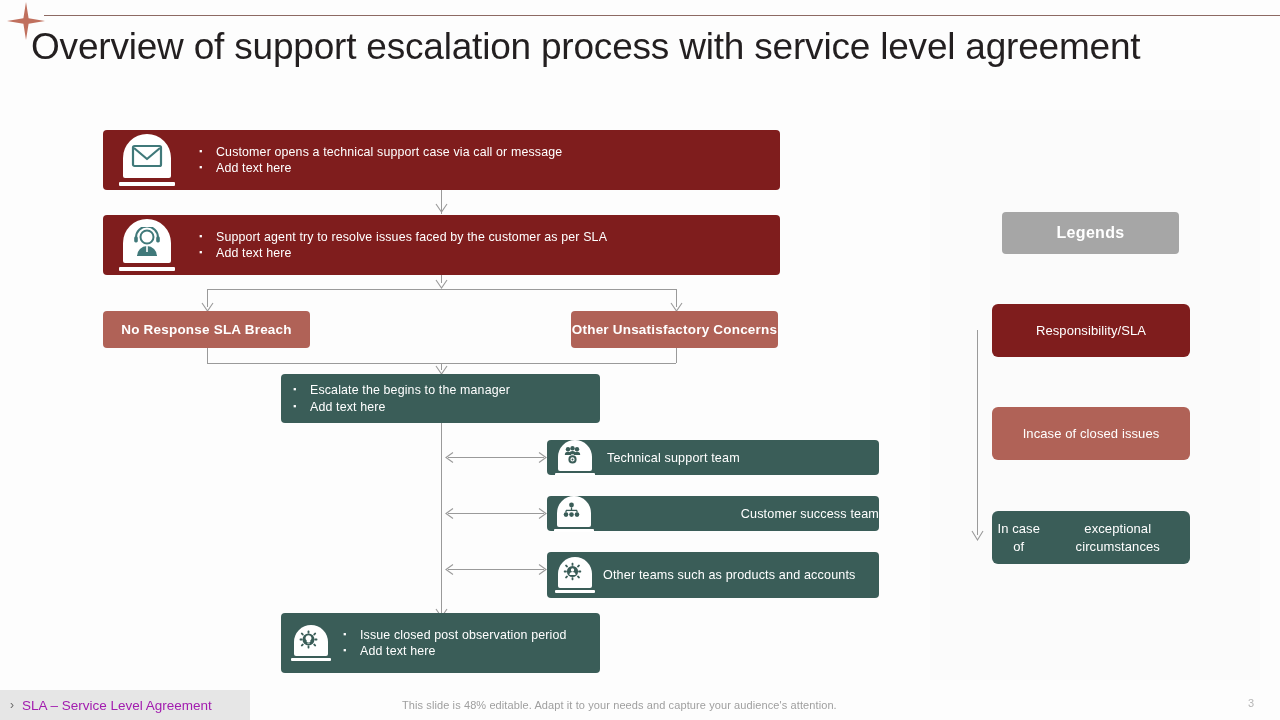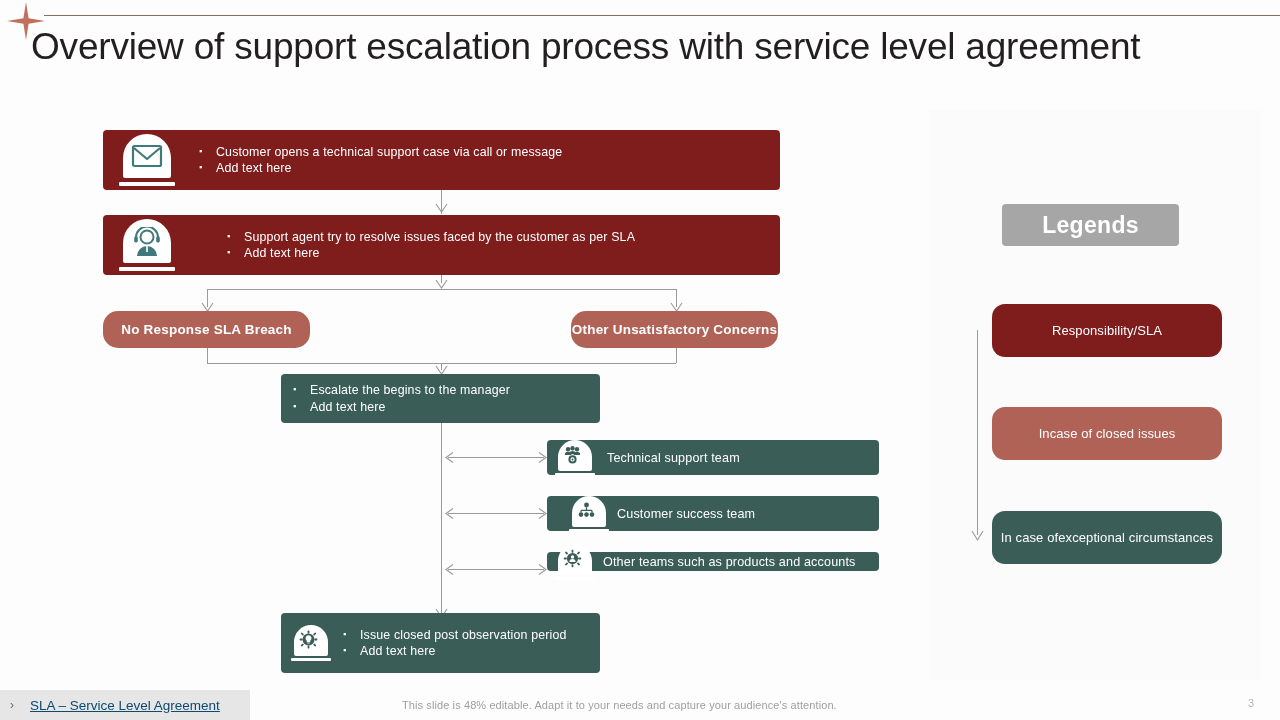--- a/index.html
+++ b/index.html
@@ -33,21 +33,21 @@
     letter-spacing: 0.12px;
   }
 
   
   .box {
     position: absolute; border-radius: 4px; color: #ffffff;
     display: flex; align-items: center;
   }
   .teal   { background: #7f1d1d; }
   .dteal  { background: #3a5d58; }
-  .red    { background: #b06257; border-radius: 15px; }
+  .red    { background: #b06257; }
 
   .bullets { list-style: none; }
   .bullets li {
     position: relative; padding-left: 17px;
     font-size: 12.4px; line-height: 16.5px; color: #ffffff;
     white-space: nowrap; letter-spacing: 0.15px;
   }
   .bullets li::before {
     content: "\25AA"; position: absolute; left: 0; top: -1px;
     font-size: 9px; color: #ffffff;
@@ -82,45 +82,45 @@
   .team-label {
     font-size: 12.6px; color: #ffffff; white-space: nowrap; letter-spacing: 0.15px;
   }
 
   
   .legend-panel {
     position: absolute; left: 930px; top: 110px; width: 330px; height: 570px;
     background: #fbfbfb;
   }
   .legend-title {
-    position: absolute; left: 1002px; top: 204px; width: 177px; height: 42px;
+    position: absolute; left: 1002px; top: 212px; width: 177px; height: 42px;
     background: #a6a6a6; border-radius: 4px;
     display: flex; align-items: center; justify-content: center;
-    color: #ffffff; font-size: 23px; font-weight: bold; letter-spacing: 0.3px;
+    color: #ffffff; font-size: 16px; font-weight: bold; letter-spacing: 0.3px;
   }
   .legend-item {
-    position: absolute; left: 992px; width: 230px; border-radius: 13px;
+    position: absolute; left: 992px; width: 198px; border-radius: 6px;
     display: flex; align-items: center; justify-content: center;
     color: #ffffff; font-size: 13px; text-align: center; line-height: 18px;
     letter-spacing: 0.1px;
   }
 
   
   .ln { position: absolute; background: #9a9a9a; }
   .vl { width: 1px; }
   .hl { height: 1px; }
   .arrow-d, .arrow-l, .arrow-r { position: absolute; }
 
   
   .footer-tag {
     position: absolute; left: 0px; top: 690px; width: 250px; height: 30px;
     background: #e6e6e6; display: flex; align-items: center;
   }
   .footer-tag .chev { margin-left: 10px; color: #6a6a6a; font-size: 12px; }
-  .footer-tag .txt  { margin-left: 16px; color: #0c4a6e; font-size: 13.5px; text-decoration: underline; }
+  .footer-tag .txt  { margin-left: 8px; color: #a21caf; font-size: 13.5px; }
   .footer-note {
     position: absolute; left: 402px; top: 699px;
     font-size: 11px; color: #9f9f9f; letter-spacing: 0.1px;
   }
   .page-num {
     position: absolute; left: 1248px; top: 697px;
     font-size: 11px; color: #b5b5b5;
   }
 </style>
 </head>
@@ -148,21 +148,21 @@
       <li>Customer opens a technical support case via call or message</li>
       <li>Add text here</li>
     </ul>
   </div>
 
   <div class="ln vl" style="left:441px; top:190px; height:24px;"></div>
   <svg class="arrow-d" style="left:435px; top:203px;" width="13" height="11">
     <path d="M1 1 L6.5 9 L12 1" fill="none" stroke="#9a9a9a" stroke-width="1.1"></path>
   </svg>
 
-  <div class="box teal" style="left:103px; top:215px; width:677px; height:60px; padding-left:16px;gap:28px;">
+  <div class="box teal" style="left:103px; top:215px; width:677px; height:60px; padding-left:16px;">
     <div class="medallion">
       <div class="dome"></div>
       <div class="bar"></div>
       <svg width="32" height="30" viewBox="0 0 32 30">
         <circle cx="16" cy="10" r="6.5" fill="none" stroke="#40797a" stroke-width="2"></circle>
         <path d="M5 10.5 a11 11 0 0 1 22 0" fill="none" stroke="#40797a" stroke-width="2"></path>
         <rect x="3.2" y="9.5" width="3.6" height="6" rx="1.4" fill="#40797a"></rect>
         <rect x="25.2" y="9.5" width="3.6" height="6" rx="1.4" fill="#40797a"></rect>
         <path d="M6 29 a10 10 0 0 1 20 0 Z" fill="#40797a"></path>
         <path d="M16 18 L16 25" stroke="#ffffff" stroke-width="1.6"></path>
@@ -236,21 +236,21 @@
       </svg>
     </div>
     <div class="team-label" style="margin-left:12px;">Technical support team</div>
   </div>
 
   <svg style="position:absolute; left:444px; top:507px;" width="104" height="13">
     <line x1="4" y1="6.5" x2="100" y2="6.5" stroke="#9a9a9a" stroke-width="1.1"></line>
     <path d="M9 1.5 L2 6.5 L9 11.5" fill="none" stroke="#9a9a9a" stroke-width="1.1"></path>
     <path d="M95 1.5 L102 6.5 L95 11.5" fill="none" stroke="#9a9a9a" stroke-width="1.1"></path>
   </svg>
-  <div class="box dteal" style="left:547px; top:496px; width:332px; height:35px; padding-left:22px;">
+  <div class="box dteal" style="left:547px; top:496px; width:332px; height:35px; padding-left:7px;justify-content:space-between;">
     <div class="medallion sm">
       <div class="dome"></div>
       <div class="bar"></div>
       <svg width="19" height="19" viewBox="0 0 19 19">
         <circle cx="9.5" cy="4" r="2.4" fill="#3a5d58"></circle>
         <line x1="9.5" y1="6.4" x2="9.5" y2="9.4" stroke="#3a5d58" stroke-width="1.3"></line>
         <line x1="4" y1="9.4" x2="15" y2="9.4" stroke="#3a5d58" stroke-width="1.3"></line>
         <line x1="4" y1="9.4" x2="4" y2="11.4" stroke="#3a5d58" stroke-width="1.3"></line>
         <line x1="15" y1="9.4" x2="15" y2="11.4" stroke="#3a5d58" stroke-width="1.3"></line>
         <circle cx="4" cy="13.6" r="2.3" fill="#3a5d58"></circle>
@@ -259,21 +259,21 @@
       </svg>
     </div>
     <div class="team-label" style="margin-left:8px;">Customer success team</div>
   </div>
 
   <svg style="position:absolute; left:444px; top:563px;" width="104" height="13">
     <line x1="4" y1="6.5" x2="100" y2="6.5" stroke="#9a9a9a" stroke-width="1.1"></line>
     <path d="M9 1.5 L2 6.5 L9 11.5" fill="none" stroke="#9a9a9a" stroke-width="1.1"></path>
     <path d="M95 1.5 L102 6.5 L95 11.5" fill="none" stroke="#9a9a9a" stroke-width="1.1"></path>
   </svg>
-  <div class="box dteal" style="left:547px; top:552px; width:332px; height:19px; padding-left:8px;">
+  <div class="box dteal" style="left:547px; top:552px; width:332px; height:46px; padding-left:8px;">
     <div class="medallion sm">
       <div class="dome"></div>
       <div class="bar"></div>
       <svg width="19" height="19" viewBox="0 0 19 19">
         <g fill="#3a5d58">
           <circle cx="9.5" cy="9.5" r="5.6"></circle>
           <rect x="8.6" y="0.8" width="1.8" height="3" rx="0.6"></rect>
           <rect x="8.6" y="15.2" width="1.8" height="3" rx="0.6"></rect>
           <rect x="0.8" y="8.6" width="3" height="1.8" rx="0.6"></rect>
           <rect x="15.2" y="8.6" width="3" height="1.8" rx="0.6"></rect>

